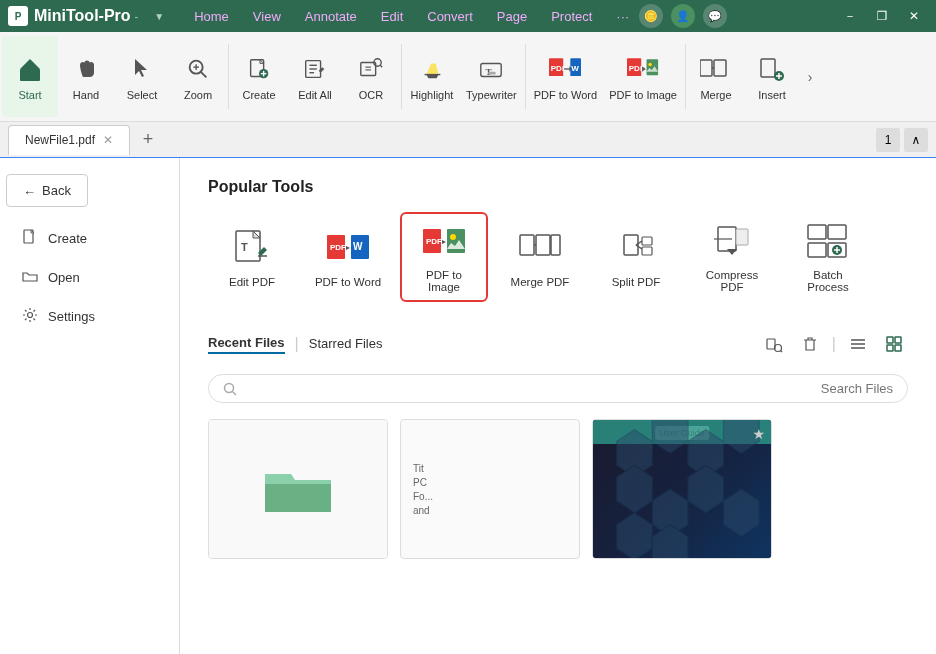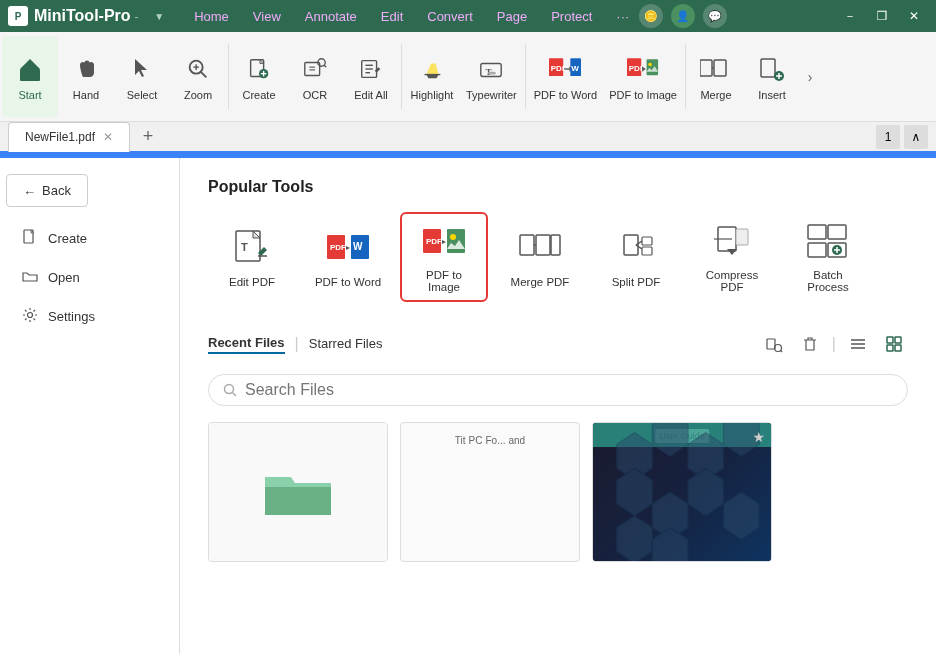--- a/index.html
+++ b/index.html
@@ -84,21 +84,21 @@
     .toolbar-sep { width: 1px; background: #ddd; margin: 8px 2px; }
     .toolbar-more {
       display: flex; align-items: center; justify-content: center;
       width: 20px; cursor: pointer; color: #666; font-size: 14px;
     }
 
     
     #tab-bar {
       height: 36px;
       background: #f0f0f0;
-      border-bottom: 7px solid #3b82f6;
+      border-bottom: 1px solid #3b82f6;
       display: flex;
       align-items: center;
       padding: 0 8px;
     }
     .tab-item {
       height: 30px;
       padding: 0 16px;
       background: white;
       border: 1px solid #ccc;
       border-bottom: none;
@@ -238,22 +238,22 @@
       border: 1px solid #ddd;
       border-radius: 20px;
       padding: 6px 14px;
       margin-bottom: 16px;
       gap: 8px;
       background: white;
       width: 100%;
     }
     .search-bar input {
       border: none; outline: none;
-      font-size: 16px; color: #666;
-      flex: 1; background: transparent;
+      font-size: 13px; color: #666;
+      flex: 1; background: transparent; text-align: right;
     }
 
     
     .files-grid {
       display: flex;
       gap: 12px;
       flex-wrap: wrap;
     }
     .file-thumb {
       width: 180px;
@@ -273,21 +273,21 @@
       background: #f9f9f9;
     }
     .folder-icon-svg {
       width: 70px; height: 55px;
     }
     .file-thumb.text-thumb .thumb-inner {
       align-items: flex-start;
       padding: 12px;
       font-size: 10px;
       color: #666;
-      flex-direction: row;
+      flex-direction: column;
       gap: 3px;
     }
     .file-thumb.dark-thumb .thumb-inner {
       background: #1a1a2e;
     }
     .star-btn {
       position: absolute;
       top: 6px; right: 6px;
       font-size: 14px; color: #ccc; cursor: pointer;
       background: transparent; border: none;
@@ -380,41 +380,41 @@
         <line x1="19" y1="16" x2="19" y2="22" stroke="white" stroke-width="1.5"></line>
         <line x1="16" y1="19" x2="22" y2="19" stroke="white" stroke-width="1.5"></line>
       </svg>
     </div>
     <span>Create</span>
   </button>
 
   <button class="toolbar-btn">
     <div class="btn-icon">
       <svg width="26" height="28" viewBox="0 0 28 28" fill="none">
+        <rect x="4" y="5" width="16" height="18" rx="1" stroke="#555" stroke-width="1.5" fill="none"></rect>
+        <line x1="8" y1="10" x2="16" y2="10" stroke="#555" stroke-width="1.5"></line>
+        <line x1="8" y1="14" x2="16" y2="14" stroke="#555" stroke-width="1.5"></line>
+        <line x1="8" y1="18" x2="13" y2="18" stroke="#555" stroke-width="1.5"></line>
+        <path d="M18 16 L22 12 L24 14 L20 18 Z" fill="#555"></path>
+      </svg>
+    </div>
+    <span>Edit All</span>
+  </button>
+
+  <button class="toolbar-btn">
+    <div class="btn-icon">
+      <svg width="26" height="28" viewBox="0 0 28 28" fill="none">
         <rect x="3" y="7" width="16" height="14" rx="1" stroke="#555" stroke-width="1.5" fill="none"></rect>
         <circle cx="21" cy="7" r="4" stroke="#555" stroke-width="1.5" fill="none"></circle>
         <line x1="24" y1="10" x2="26" y2="12" stroke="#555" stroke-width="1.5"></line>
         <line x1="8" y1="12" x2="14" y2="12" stroke="#555" stroke-width="1.2"></line>
         <line x1="8" y1="15" x2="14" y2="15" stroke="#555" stroke-width="1.2"></line>
       </svg>
     </div>
     <span>OCR</span>
-  </button>
-
-  <button class="toolbar-btn">
-    <div class="btn-icon">
-      <svg width="26" height="28" viewBox="0 0 28 28" fill="none">
-        <rect x="4" y="5" width="16" height="18" rx="1" stroke="#555" stroke-width="1.5" fill="none"></rect>
-        <line x1="8" y1="10" x2="16" y2="10" stroke="#555" stroke-width="1.5"></line>
-        <line x1="8" y1="14" x2="16" y2="14" stroke="#555" stroke-width="1.5"></line>
-        <line x1="8" y1="18" x2="13" y2="18" stroke="#555" stroke-width="1.5"></line>
-        <path d="M18 16 L22 12 L24 14 L20 18 Z" fill="#555"></path>
-      </svg>
-    </div>
-    <span>Edit All</span>
   </button>
   <div class="toolbar-sep"></div>
 
   <button class="toolbar-btn">
     <div class="btn-icon">
       <svg width="26" height="28" viewBox="0 0 28 28" fill="none">
         <path d="M8 20 L13 8 L18 8 L21 20 Z" fill="#FFD700" opacity="0.6"></path>
         <path d="M8 20 L21 20 L19 24 L10 24 Z" fill="#555"></path>
         <line x1="6" y1="20" x2="23" y2="20" stroke="#555" stroke-width="1.5"></line>
       </svg>

